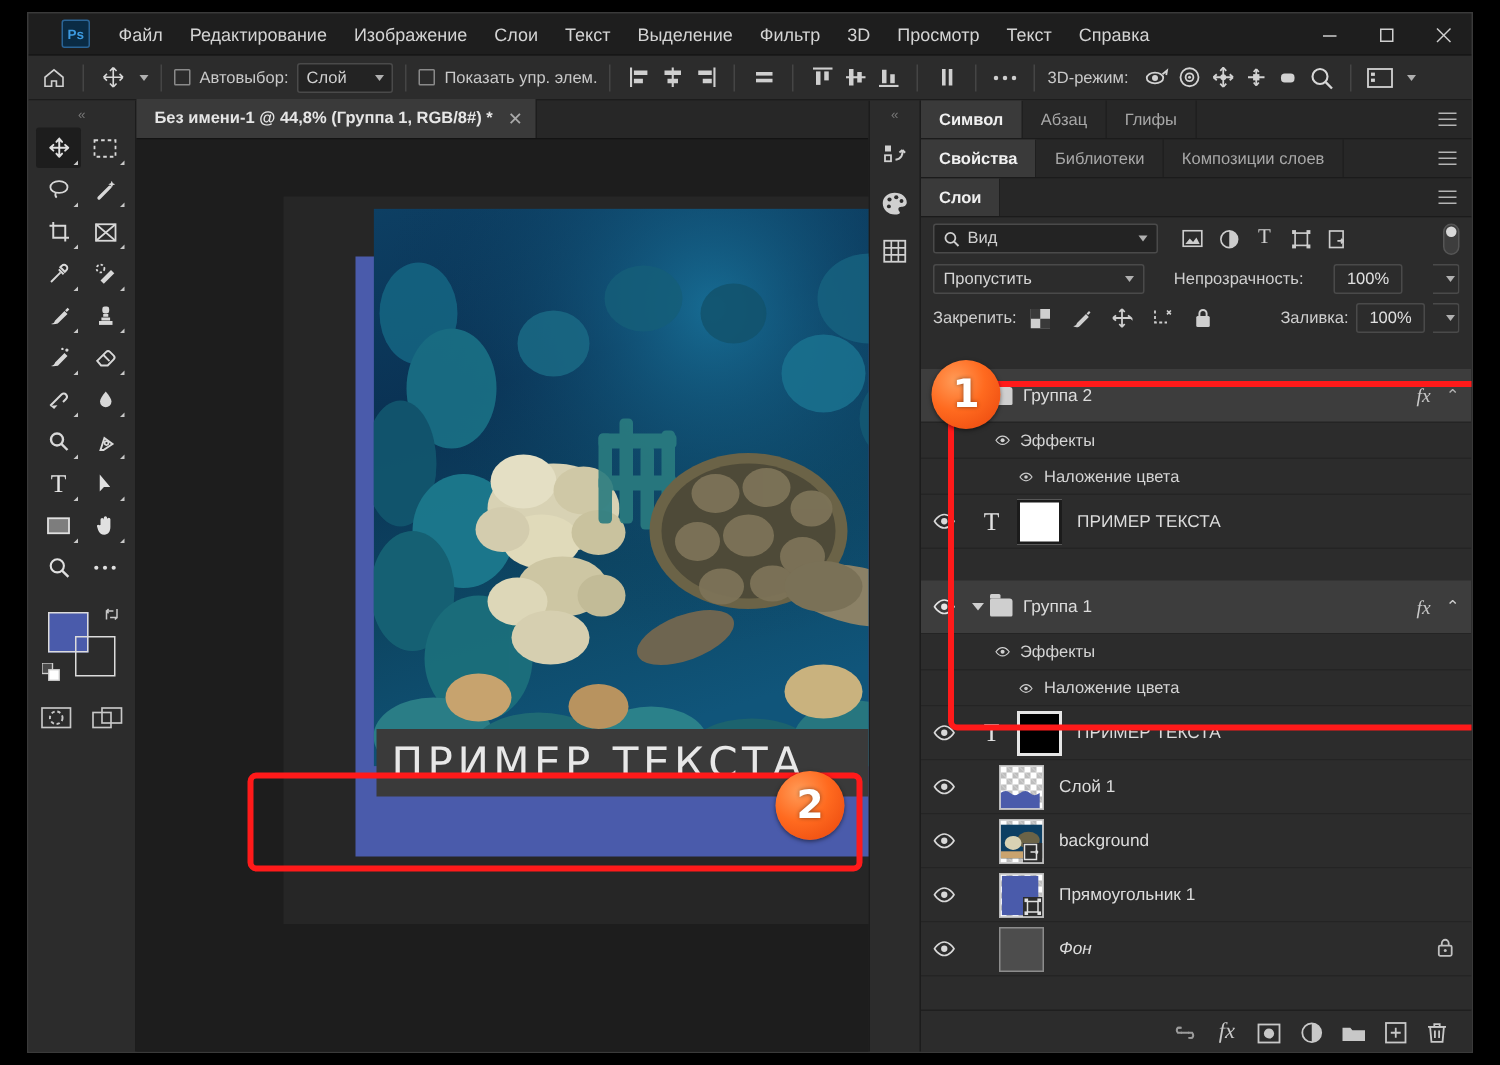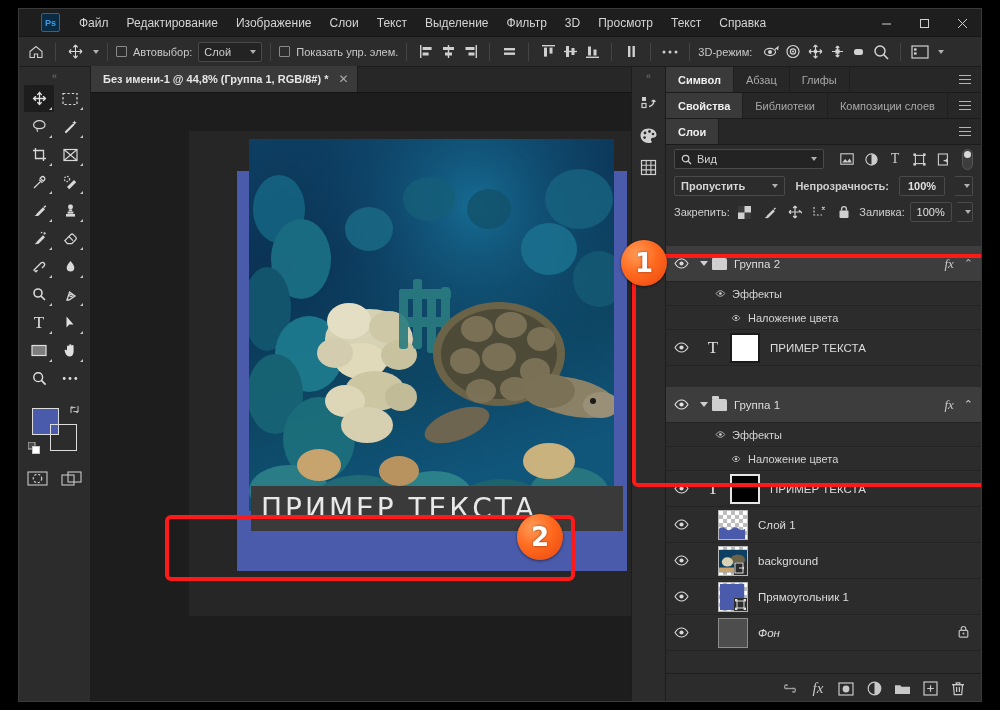--- a/index.html
+++ b/index.html
@@ -81,21 +81,21 @@
   .sb-arrow { padding-left:12px; color:#9a9a9a; }
 
   
   .minidock { width:34px; background:#2c2c2c; border-left:1px solid #1c1c1c;
               display:flex; flex-direction:column; align-items:center; padding-top:4px; }
   .md-grip { font-size:9px; color:#777; margin-bottom:8px; }
   .md-ico { width:28px; height:28px; display:flex; align-items:center; justify-content:center;
             color:#d0d0d0; margin-bottom:4px; }
 
   
-  .rightcol { width:316px; background:#2c2c2c; border-left:1px solid #1c1c1c;
+  .rightcol { width:368px; background:#2c2c2c; border-left:1px solid #1c1c1c;
               display:flex; flex-direction:column; }
   .panelhdr { height:26px; background:#272727; display:flex; align-items:stretch;
               border-bottom:1px solid #1b1b1b; }
   .ptab { display:flex; align-items:center; padding:0 12px; font-size:11px; color:#a8a8a8;
           border-right:1px solid #1f1f1f; }
   .ptab.active { background:#3a3a3a; color:#f0f0f0; font-weight:bold; }
   .pmenu { margin-left:auto; display:flex; align-items:center; padding:0 10px; color:#b4b4b4; }
   .hamb { width:12px; height:9px; display:flex; flex-direction:column; justify-content:space-between; }
   .hamb i { display:block; height:1px; background:#b4b4b4; }
 
@@ -105,21 +105,21 @@
                 border-radius:2px; display:flex; align-items:center; padding:0 6px;
                 font-size:11px; color:#d0d0d0; }
   .filter-icons { display:flex; gap:2px; margin-left:6px; }
   .fi { width:22px; height:20px; display:flex; align-items:center; justify-content:center;
         color:#cdcdcd; }
   .toggle-pill { width:11px; height:21px; border-radius:6px; background:#3d3d3d; border:1px solid #555;
                  position:relative; margin-left:auto; }
   .toggle-pill::after { content:""; position:absolute; left:1px; top:1px; width:7px; height:7px;
                         border-radius:50%; background:#d8d8d8; }
 
-  .blendrow { height:26px; display:flex; align-items:center; padding:0 8px; gap:10px;font-weight:bold; }
+  .blendrow { height:26px; display:flex; align-items:center; padding:0 8px; gap:20px; }
   .blend-sel { height:20px; flex:1; background:#2c2c2c; border:1px solid #4a4a4a; border-radius:2px;
                display:flex; align-items:center; justify-content:space-between; padding:0 6px;
                font-size:11px; color:#d6d6d6; }
   .numfield { height:20px; background:#2c2c2c; border:1px solid #4a4a4a; border-radius:2px;
               display:flex; align-items:center; justify-content:center; width:46px;
               font-size:11px; color:#e0e0e0; }
   .spin { width:18px; height:20px; border:1px solid #4a4a4a; border-left:none; border-radius:0 2px 2px 0;
           display:flex; align-items:center; justify-content:center; }
   .lockrow { height:26px; display:flex; align-items:center; padding:0 8px; gap:5px;text-align:center; }
 

